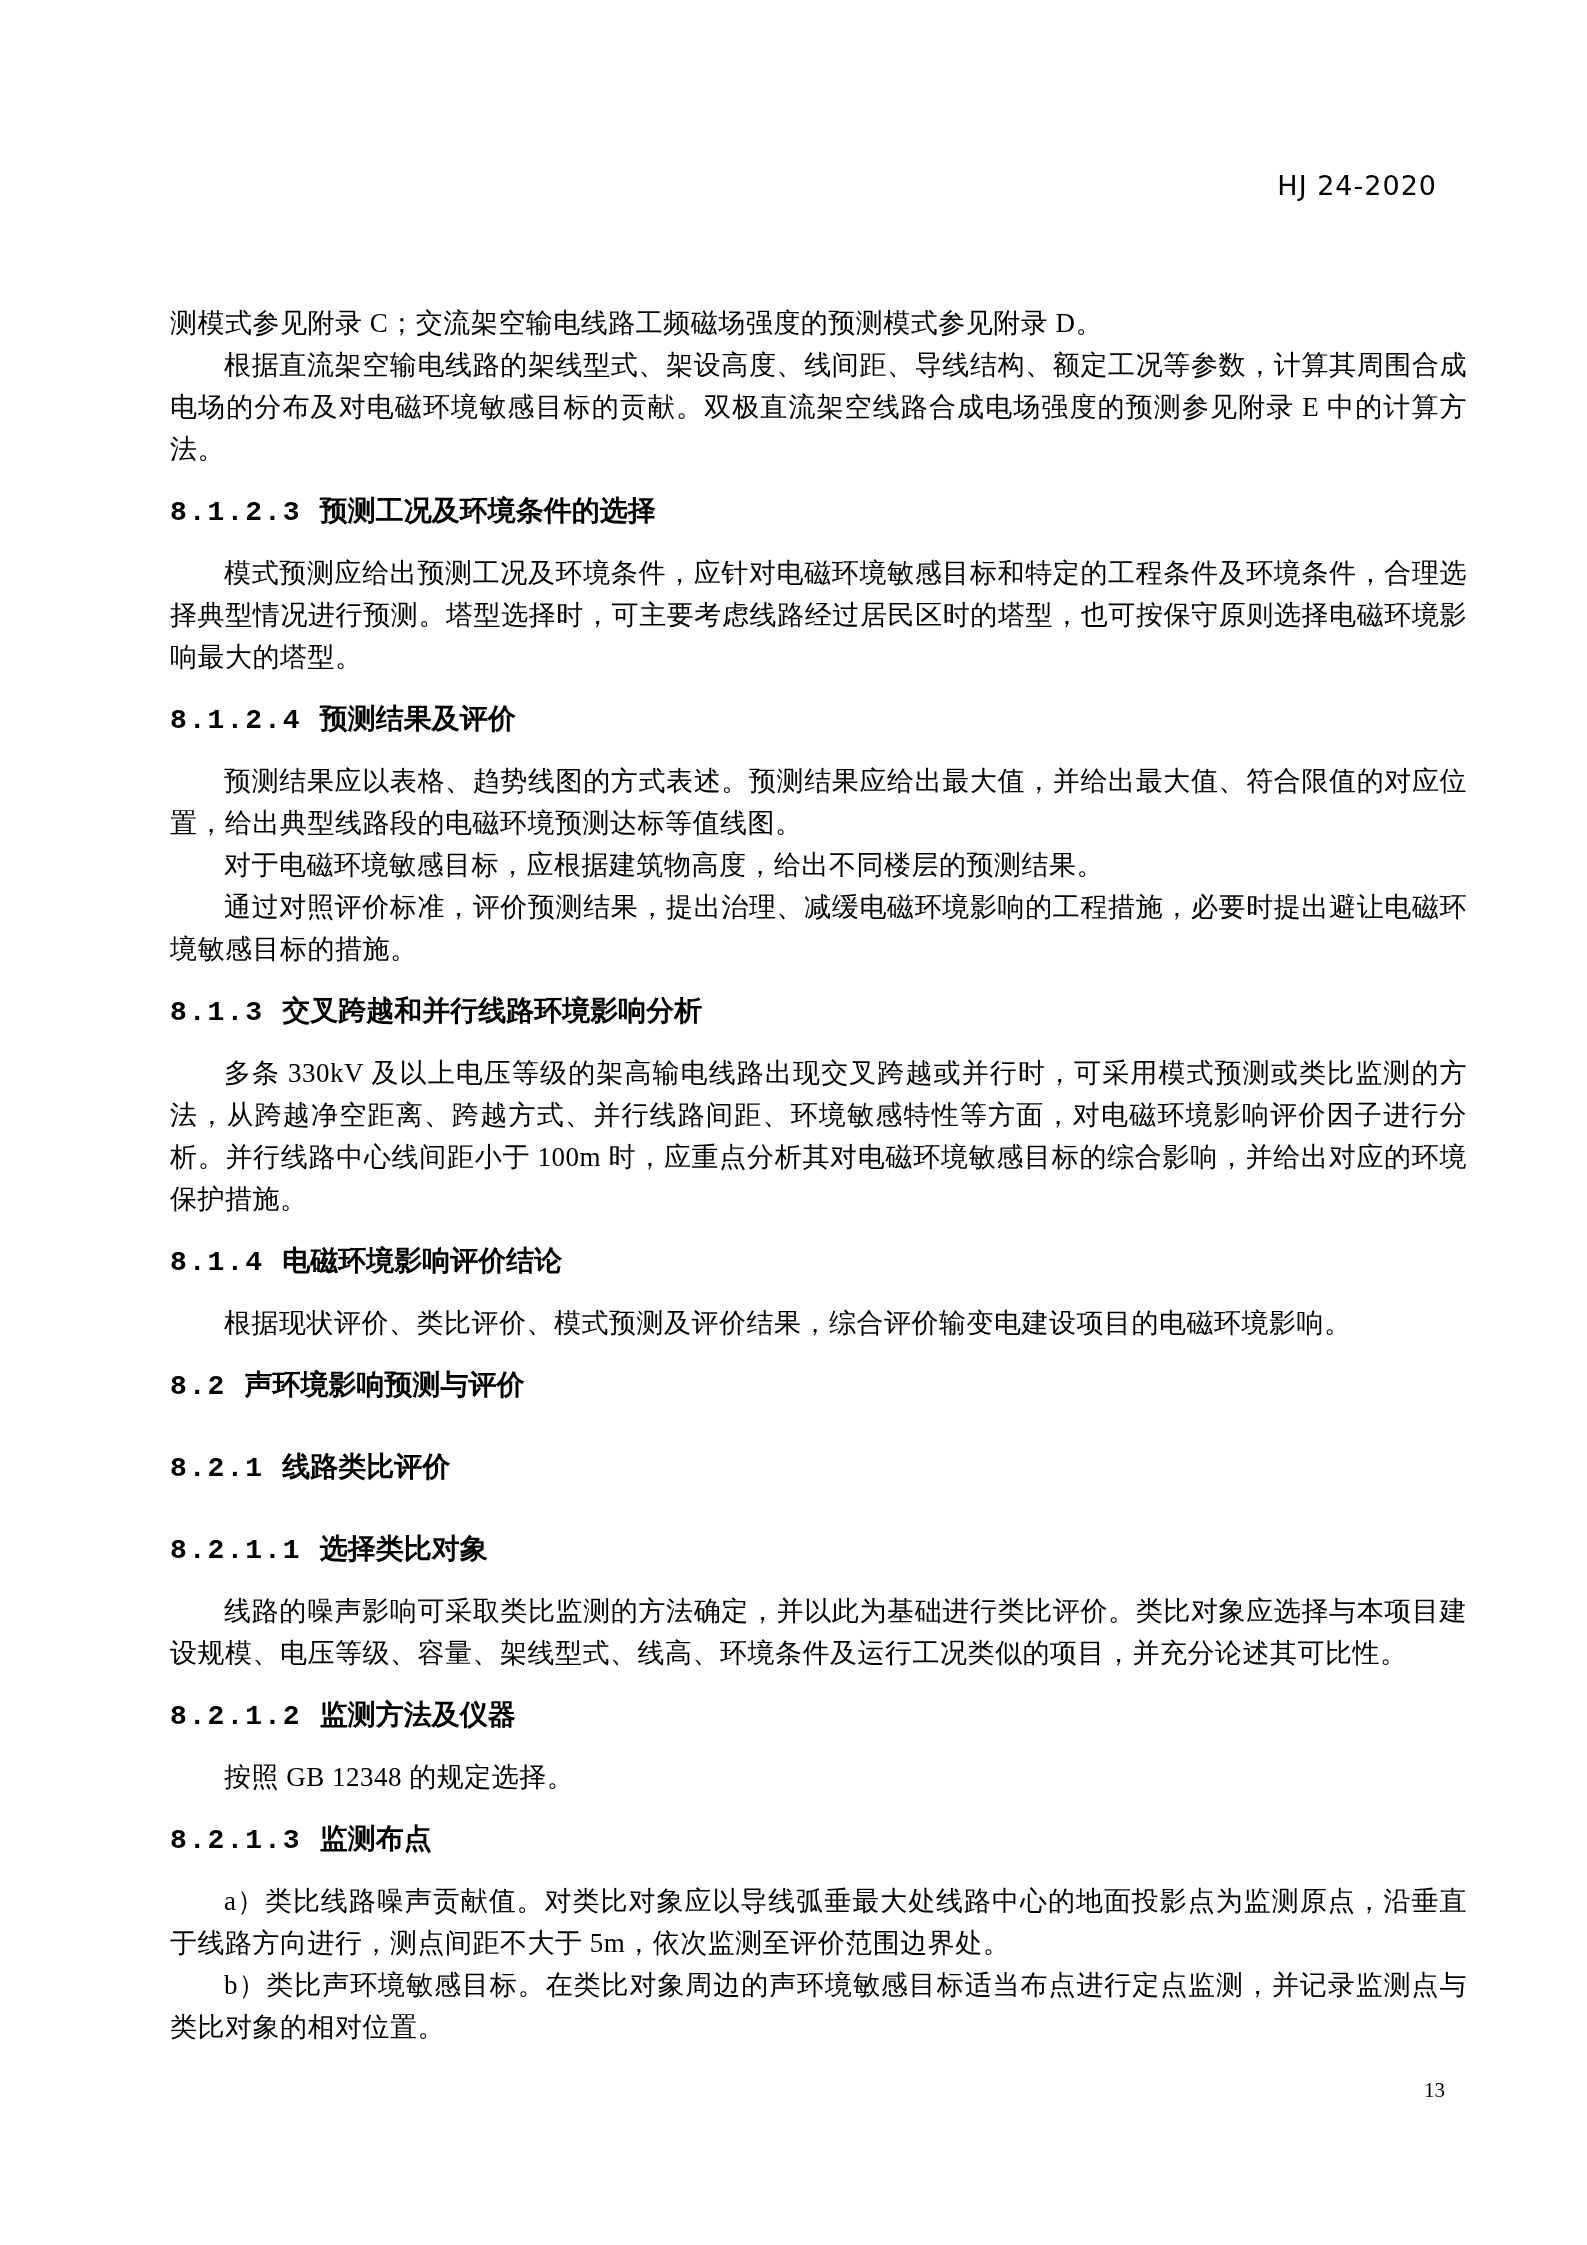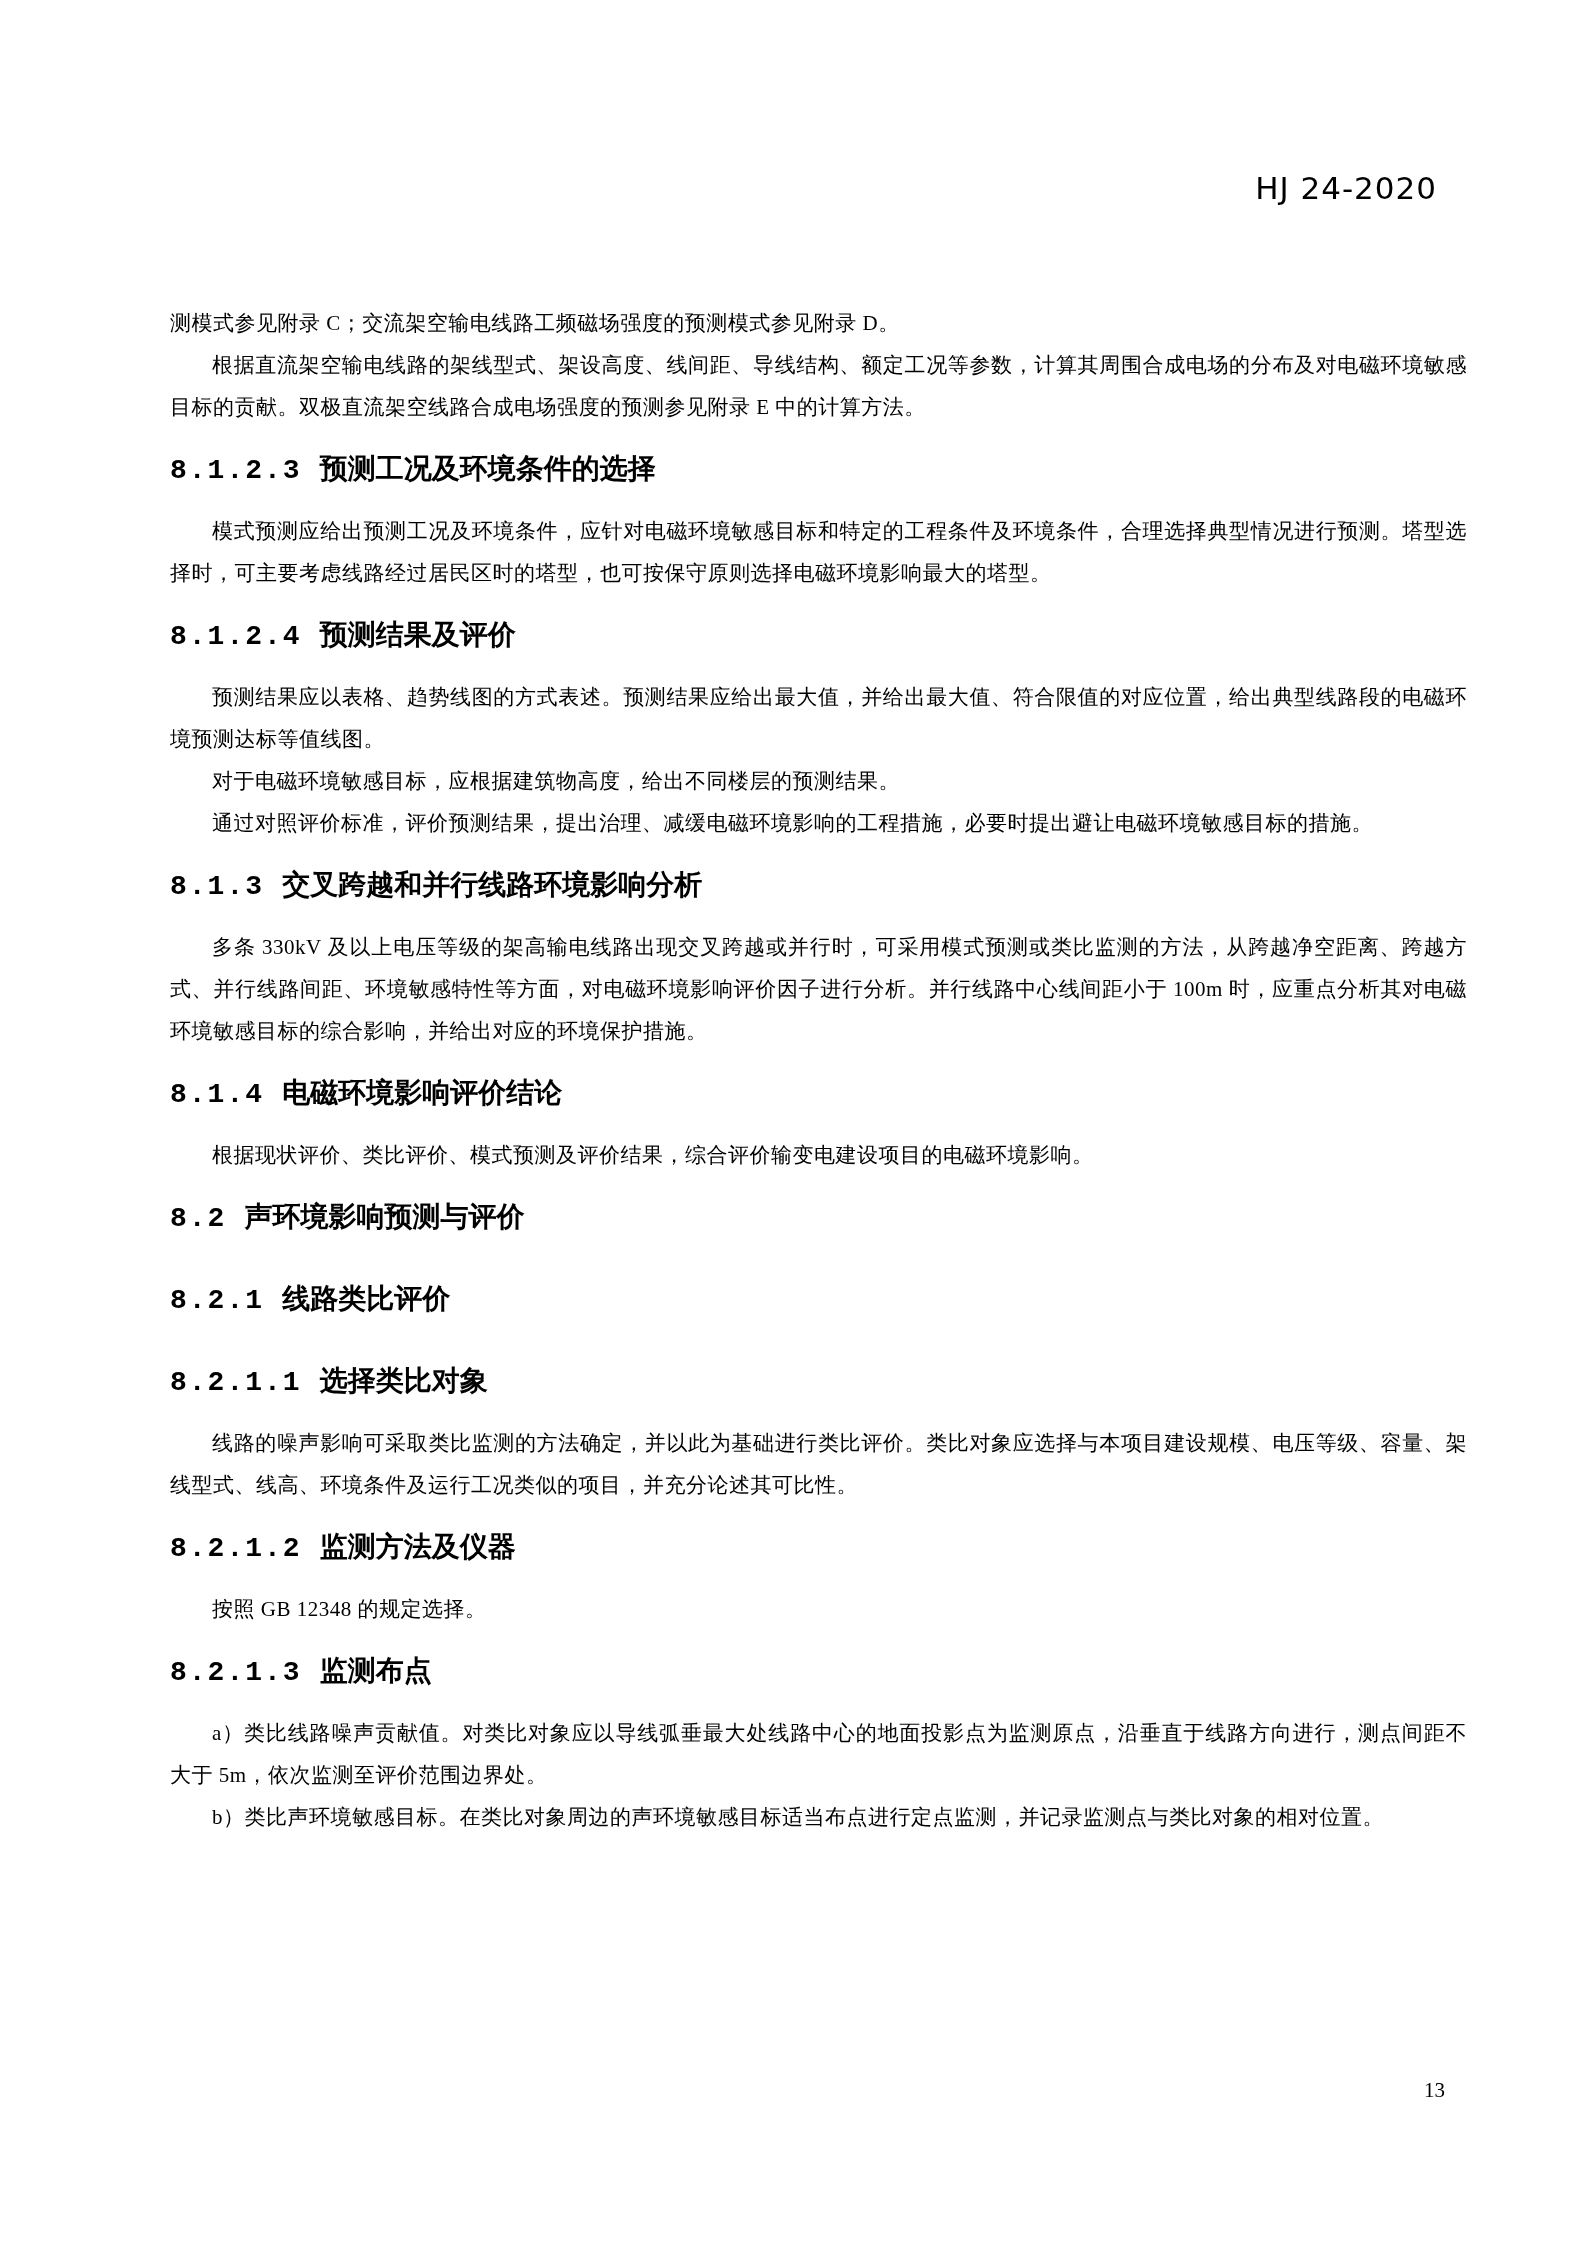--- a/index.html
+++ b/index.html
@@ -14,35 +14,35 @@
   .page {
     position: absolute;
     inset: 0;
     overflow: hidden;
   }
   .running-header {
     position: absolute;
     top: 170px;
     right: 150px;
     font-family: "DejaVu Sans", "Liberation Sans", sans-serif;
-    font-size: 31px;
+    font-size: 27px;
     letter-spacing: 1px;
     white-space: nowrap;
   }
   .content {
     position: absolute;
     top: 302px;
     left: 170px;
     width: 1297px;
     display: flex;
     flex-direction: column;
   }
   .body-para {
     margin: 0;
-    font-size: 21px;
+    font-size: 27px;
     line-height: 42px;
     text-align: justify;
     text-align-last: left;
     letter-spacing: 0.5px;
   }
   .body-para.indent { text-indent: 2em; }
   .heading {
     margin: 22px 0 18px 0;
     font-family: Liberation Mono, monospace;
     font-weight: bold;

